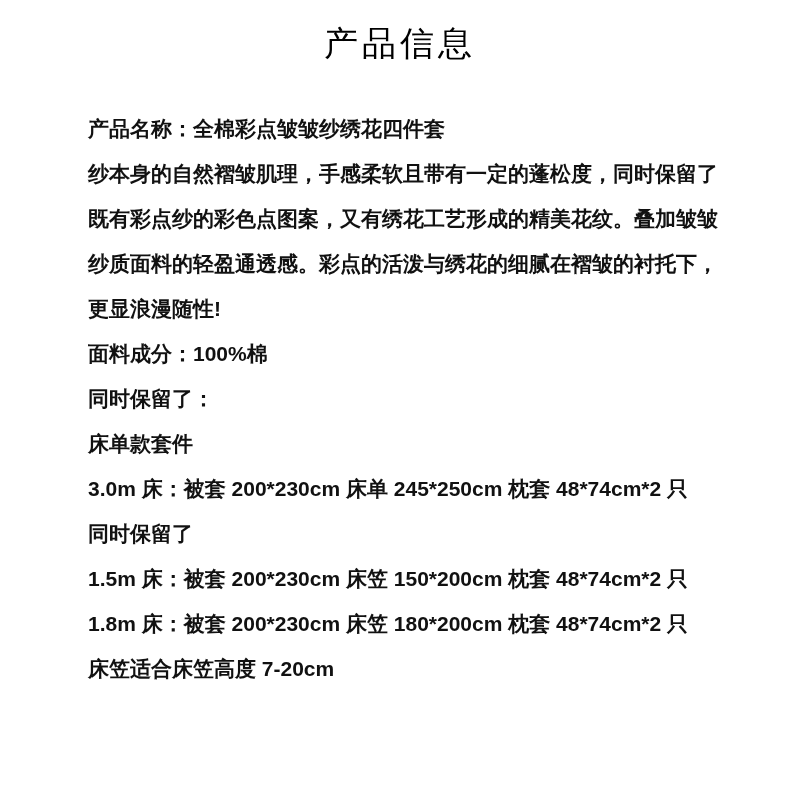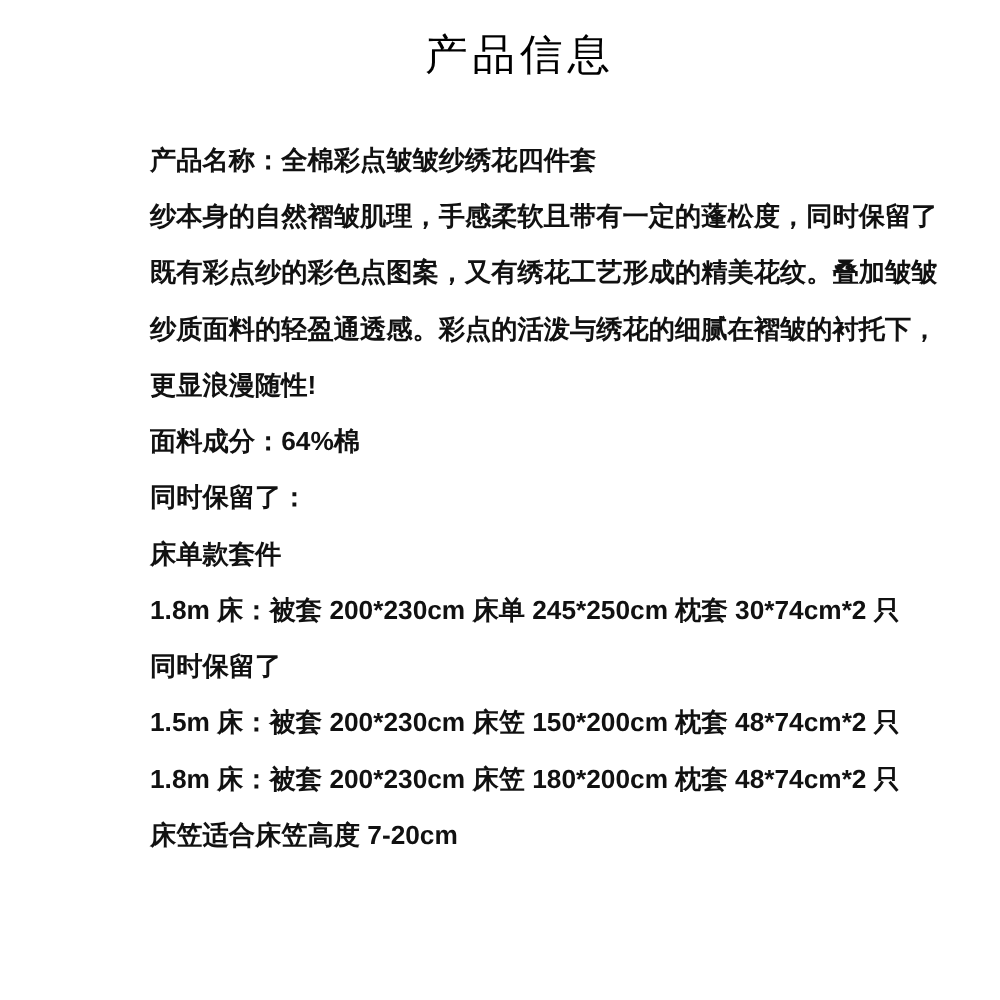--- a/index.html
+++ b/index.html
@@ -7,21 +7,20 @@
   body {
     background: #ffffff;
     color: #111111;
     font-family: "Liberation Sans", sans-serif;
     overflow: hidden;
   }
   .page {
     width: 800px;
     height: 800px;
     background: #ffffff;
-    padding-left: 32px;
   }
   .doc-title {
     font-family: "Liberation Serif", serif;
     font-weight: 500;
     font-size: 34px;
     text-align: center;
     padding-top: 21px;
     height: 62px;
     letter-spacing: 4px;
     color: #000000;
@@ -49,27 +48,27 @@
 
   <div class="doc-body">
 
     <p class="line">产品名称：全棉彩点皱皱纱绣花四件套</p>
 
     <p class="line">纱本身的自然褶皱肌理，手感柔软且带有一定的蓬松度，同时保留了</p>
     <p class="line">既有彩点纱的彩色点图案，又有绣花工艺形成的精美花纹。叠加皱皱</p>
     <p class="line">纱质面料的轻盈通透感。彩点的活泼与绣花的细腻在褶皱的衬托下，</p>
     <p class="line">更显浪漫随性!</p>
 
-    <p class="line">面料成分：64%棉</p>
+    <p class="line">面料成分：100%棉</p>
 
     <p class="line">同时保留了：</p>
 
     <p class="line">床单款套件</p>
 
-    <p class="line">1.8m 床：被套 200*230cm 床单 245*250cm 枕套 30*74cm*2 只</p>
+    <p class="line">3.0m 床：被套 200*230cm 床单 245*250cm 枕套 48*74cm*2 只</p>
 
     <p class="line">同时保留了</p>
 
     <p class="line">1.5m 床：被套 200*230cm 床笠 150*200cm 枕套 48*74cm*2 只</p>
     <p class="line">1.8m 床：被套 200*230cm 床笠 180*200cm 枕套 48*74cm*2 只</p>
 
     <p class="line">床笠适合床笠高度 7-20cm</p>
 
   </div>
 </div>

